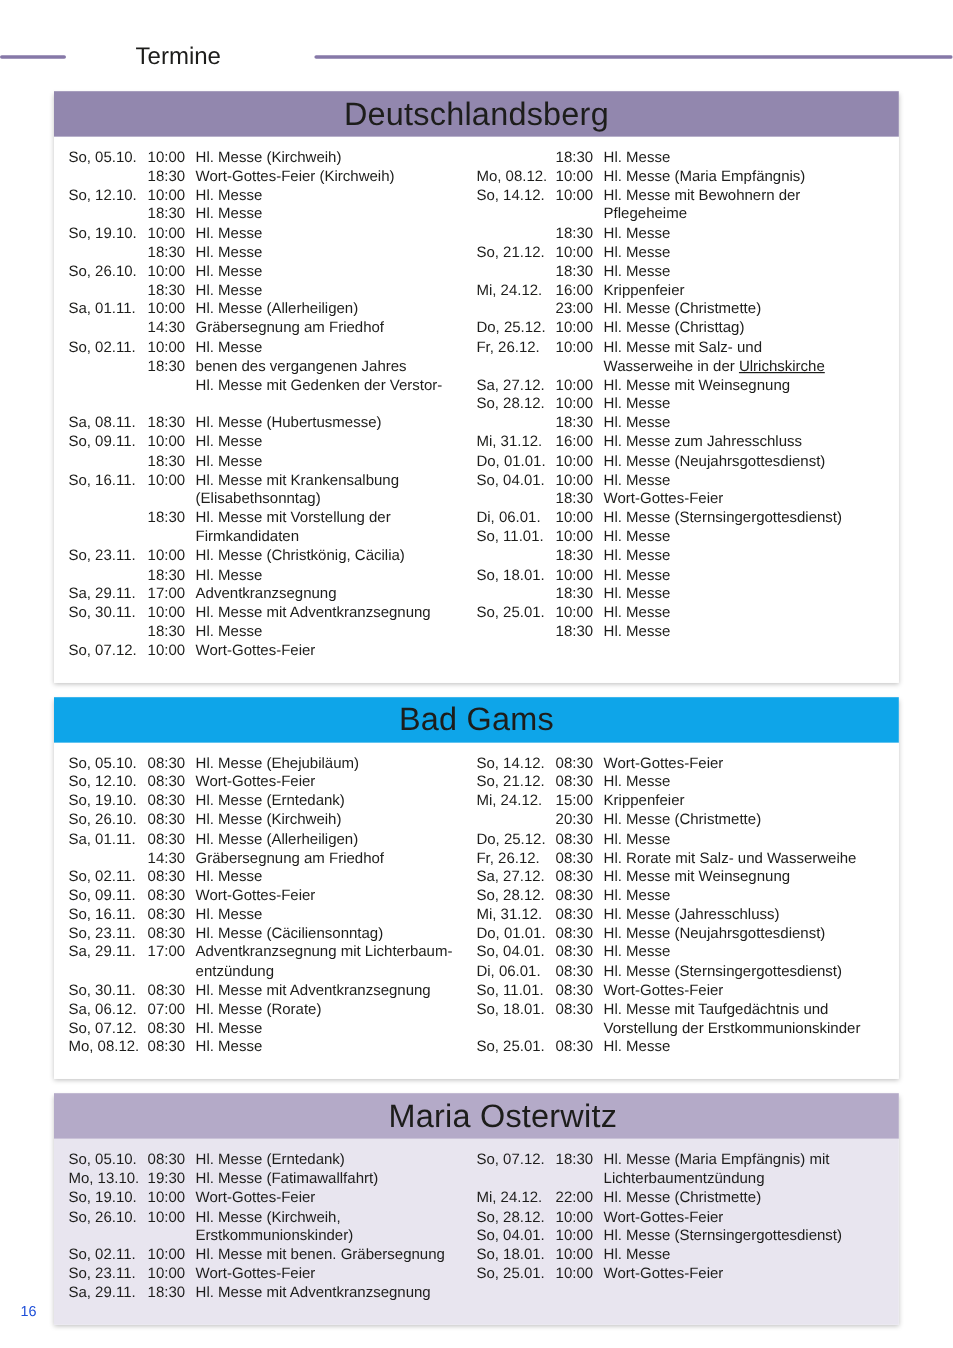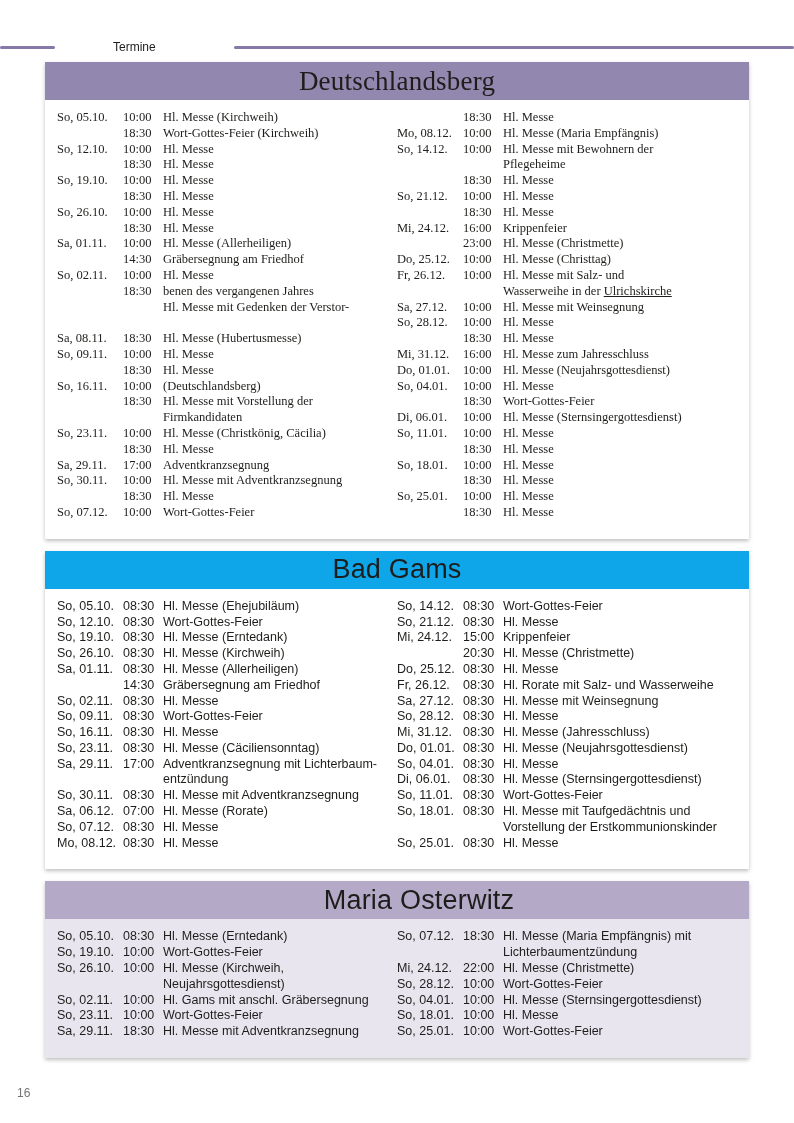--- a/index.html
+++ b/index.html
@@ -14,30 +14,30 @@
   }
   
   .termine-header {
     display:flex; align-items:center;
     margin-top:37px; height:20px;
   }
   .rule { height:3px; background:var(--accent, #8678a8); border-radius:2px; }
   .rule-left { width:55px; flex:0 0 auto; }
   .rule-right { flex:1 1 auto; }
   .termine-title {
-    font-size:12px; line-height:20px; color:var(--text,#1d1d1b);
+    font-size:20px; line-height:20px; color:var(--text,#1d1d1b);
     margin-left:58px; margin-right:78px; white-space:nowrap;
   }
   
   .event-section {
     margin:0 45px 12px 45px;
     box-shadow:0 2px 4px rgba(0,0,0,0.25);
     background:#ffffff;
   }
-  .event-section:first-of-type { margin-top:5px;font-family:Liberation Serif, serif; }
+  .event-section:first-of-type { margin-top:19px; }
   .banner {
     height:38px;
     display:flex; align-items:center; justify-content:center;
   }
   .banner h2 {
     font-size:27px; font-weight:400; letter-spacing:0.2px;
     color:var(--text,#1d1d1b); white-space:nowrap;
   }
   .section-body {
     display:grid; grid-template-columns:1fr 1fr; 
@@ -48,21 +48,21 @@
     display:grid; grid-template-columns:66px 40px 1fr;
     font-size:12.5px; line-height:15.8px;
   }
   .row.spacer { height:15.8px; }
   .cell { white-space:nowrap; }
   .desc .line { display:block; white-space:pre; }
   .u { text-decoration:underline; }
   
   .page-number {
     position:absolute; left:17px; top:1086px;
-    font-size:12px; color:#737373;
+    font-size:12px; color:#1d4ed8;
   }
 </style>
 </head>
 <body>
 
 <div class="page">
 
   <div class="termine-header">
     <span class="rule rule-left"></span>
     <span class="termine-title">Termine</span>
@@ -179,21 +179,22 @@
             <span class="cell date"></span>
             <span class="cell time">18:30</span>
             <span class="cell desc">
               <span class="line">Hl. Messe</span>
             </span>
           </div>
           <div class="row">
             <span class="cell date">So, 16.11.</span>
             <span class="cell time">10:00</span>
             <span class="cell desc">
-              <span class="line">(Deutschlandsberg)</span>
+              <span class="line">Hl. Messe mit Krankensalbung</span>
+              <span class="line">(Elisabethsonntag)</span>
             </span>
           </div>
           <div class="row">
             <span class="cell date"></span>
             <span class="cell time">18:30</span>
             <span class="cell desc">
               <span class="line">Hl. Messe mit Vorstellung der</span>
               <span class="line">Firmkandidaten</span>
             </span>
           </div>
@@ -646,39 +647,46 @@
     <div class="section-body" style="background: rgb(232, 229, 239);">
       <div class="col">
           <div class="row">
             <span class="cell date">So, 05.10.</span>
             <span class="cell time">08:30</span>
             <span class="cell desc">
               <span class="line">Hl. Messe (Erntedank)</span>
             </span>
           </div>
           <div class="row">
+            <span class="cell date">Mo, 13.10.</span>
+            <span class="cell time">19:30</span>
+            <span class="cell desc">
+              <span class="line">Hl. Messe (Fatimawallfahrt)</span>
+            </span>
+          </div>
+          <div class="row">
             <span class="cell date">So, 19.10.</span>
             <span class="cell time">10:00</span>
             <span class="cell desc">
               <span class="line">Wort-Gottes-Feier</span>
             </span>
           </div>
           <div class="row">
             <span class="cell date">So, 26.10.</span>
             <span class="cell time">10:00</span>
             <span class="cell desc">
               <span class="line">Hl. Messe (Kirchweih,</span>
-              <span class="line">Neujahrsgottesdienst)</span>
+              <span class="line">Erstkommunionskinder)</span>
             </span>
           </div>
           <div class="row">
             <span class="cell date">So, 02.11.</span>
             <span class="cell time">10:00</span>
             <span class="cell desc">
-              <span class="line">Hl. Gams mit anschl. Gräbersegnung</span>
+              <span class="line">Hl. Messe mit benen. Gräbersegnung</span>
             </span>
           </div>
           <div class="row">
             <span class="cell date">So, 23.11.</span>
             <span class="cell time">10:00</span>
             <span class="cell desc">
               <span class="line">Wort-Gottes-Feier</span>
             </span>
           </div>
           <div class="row">

